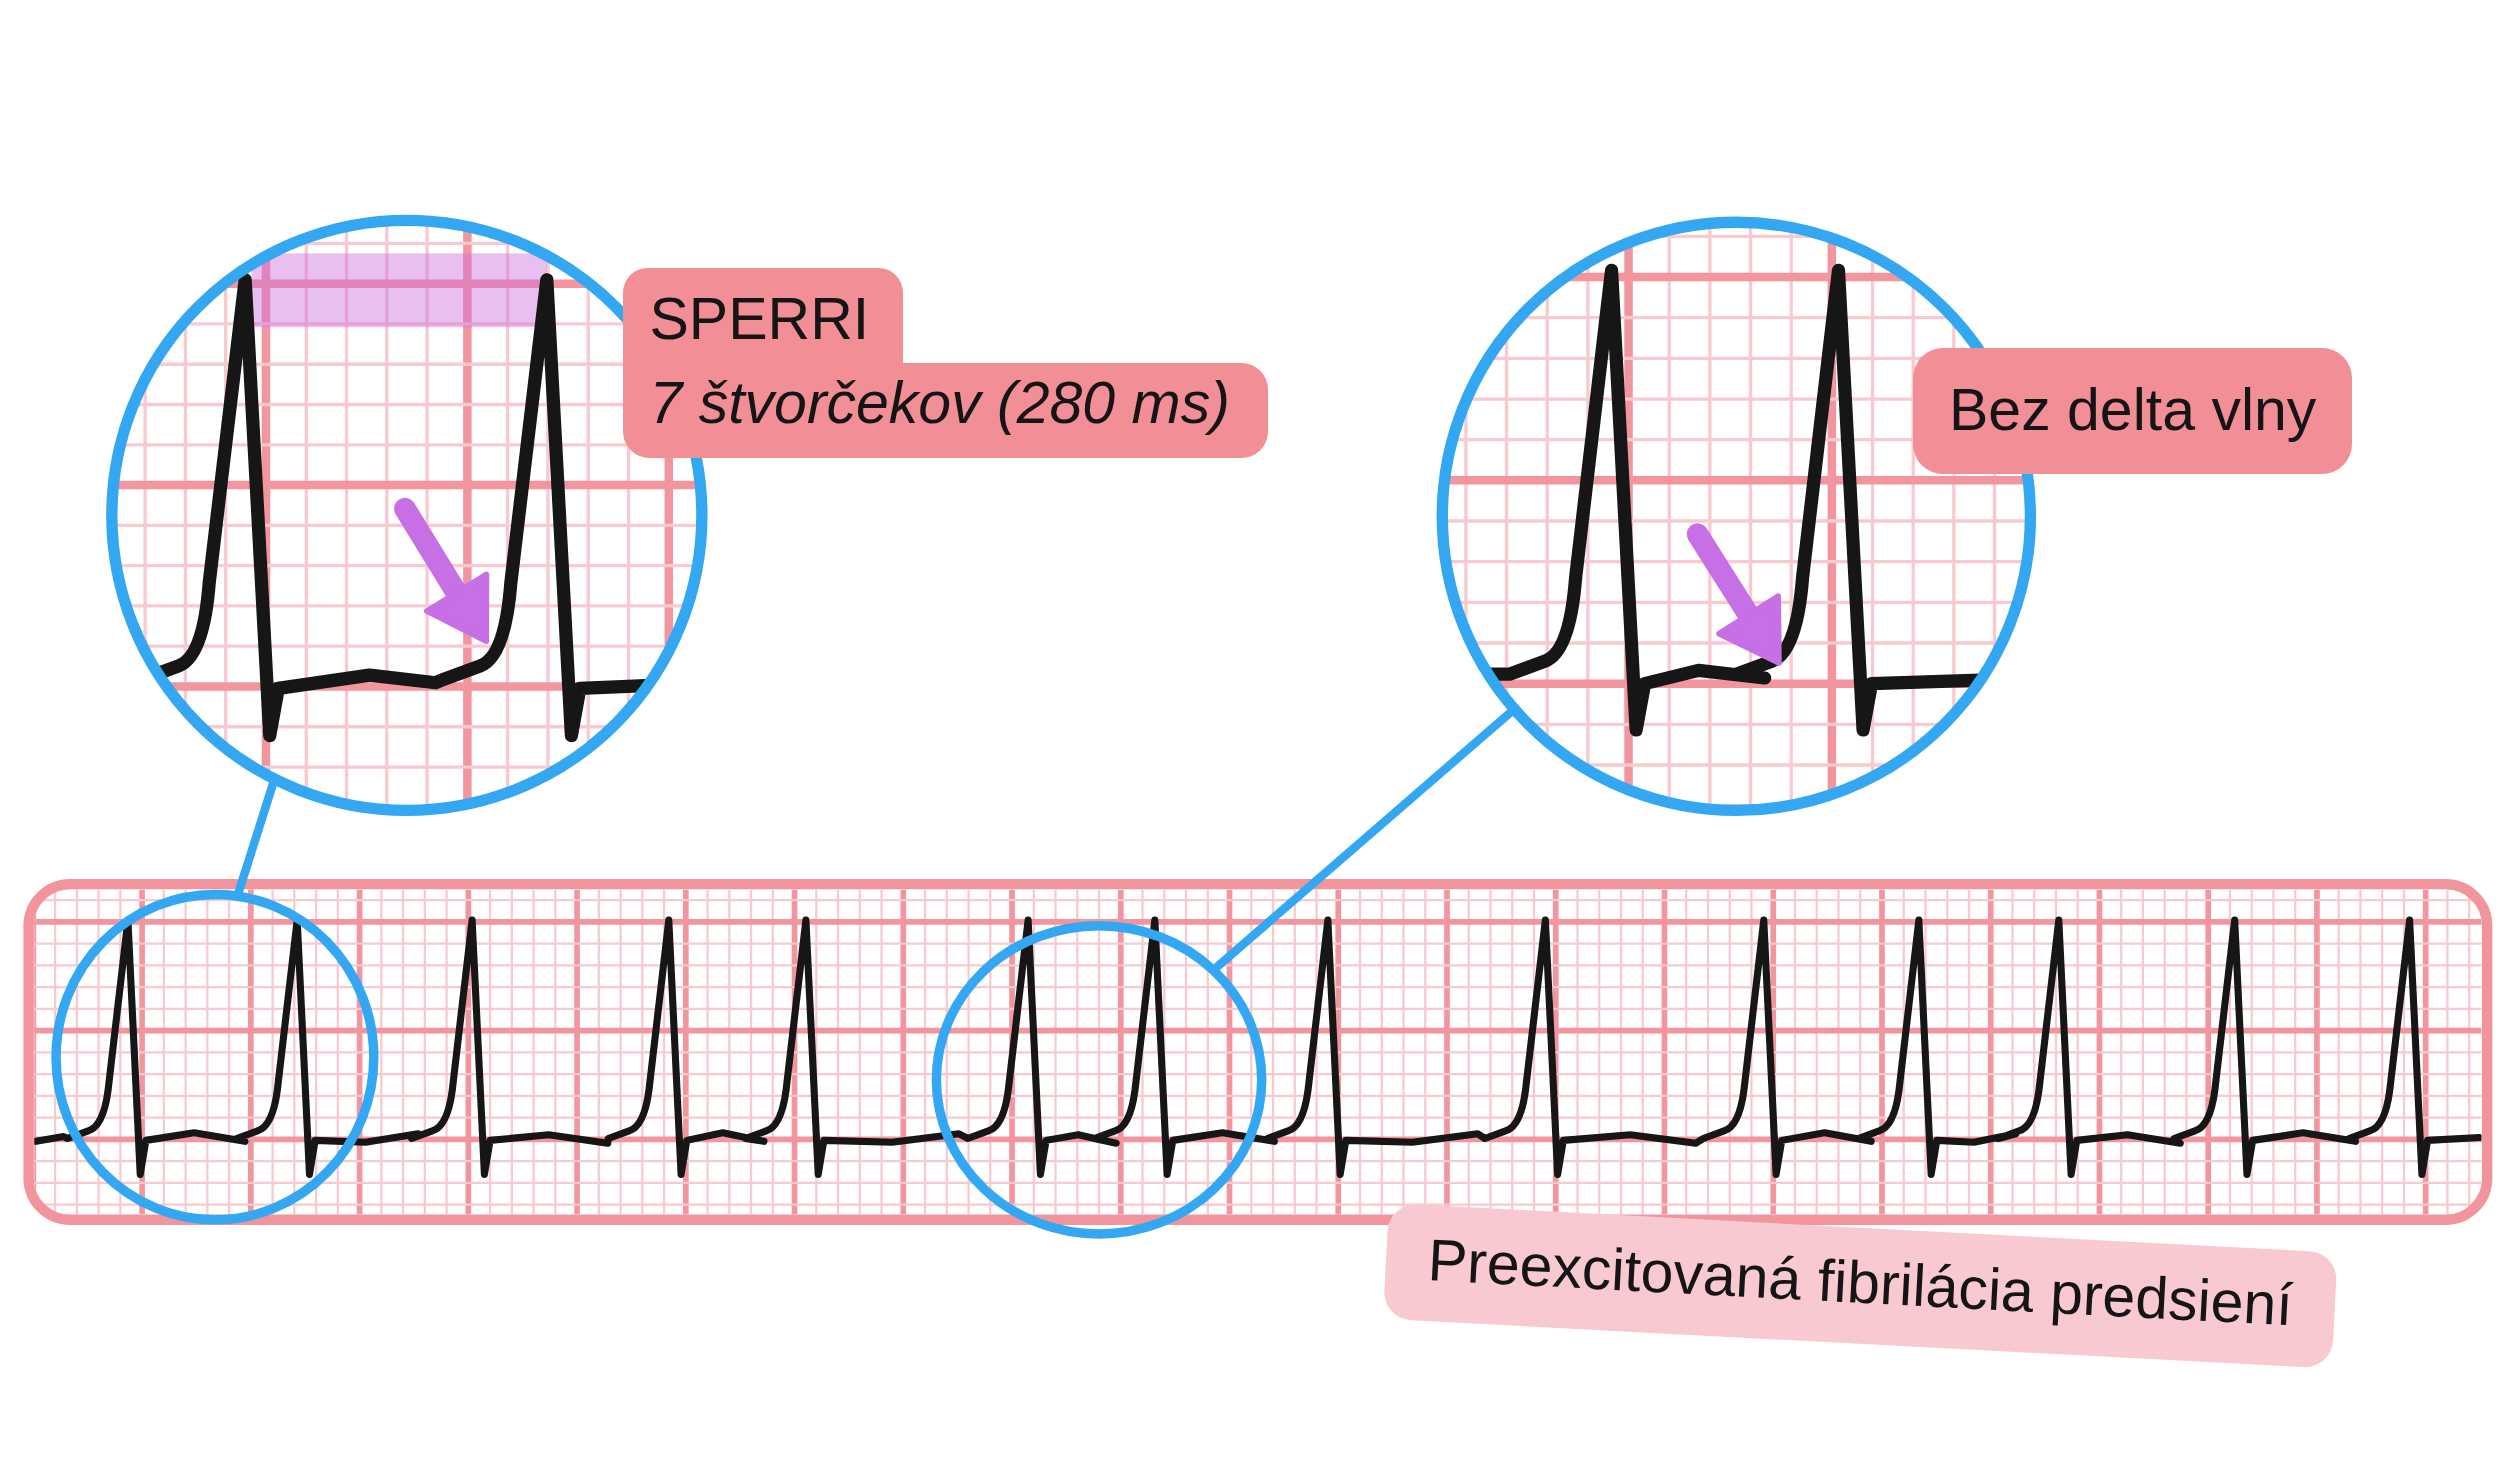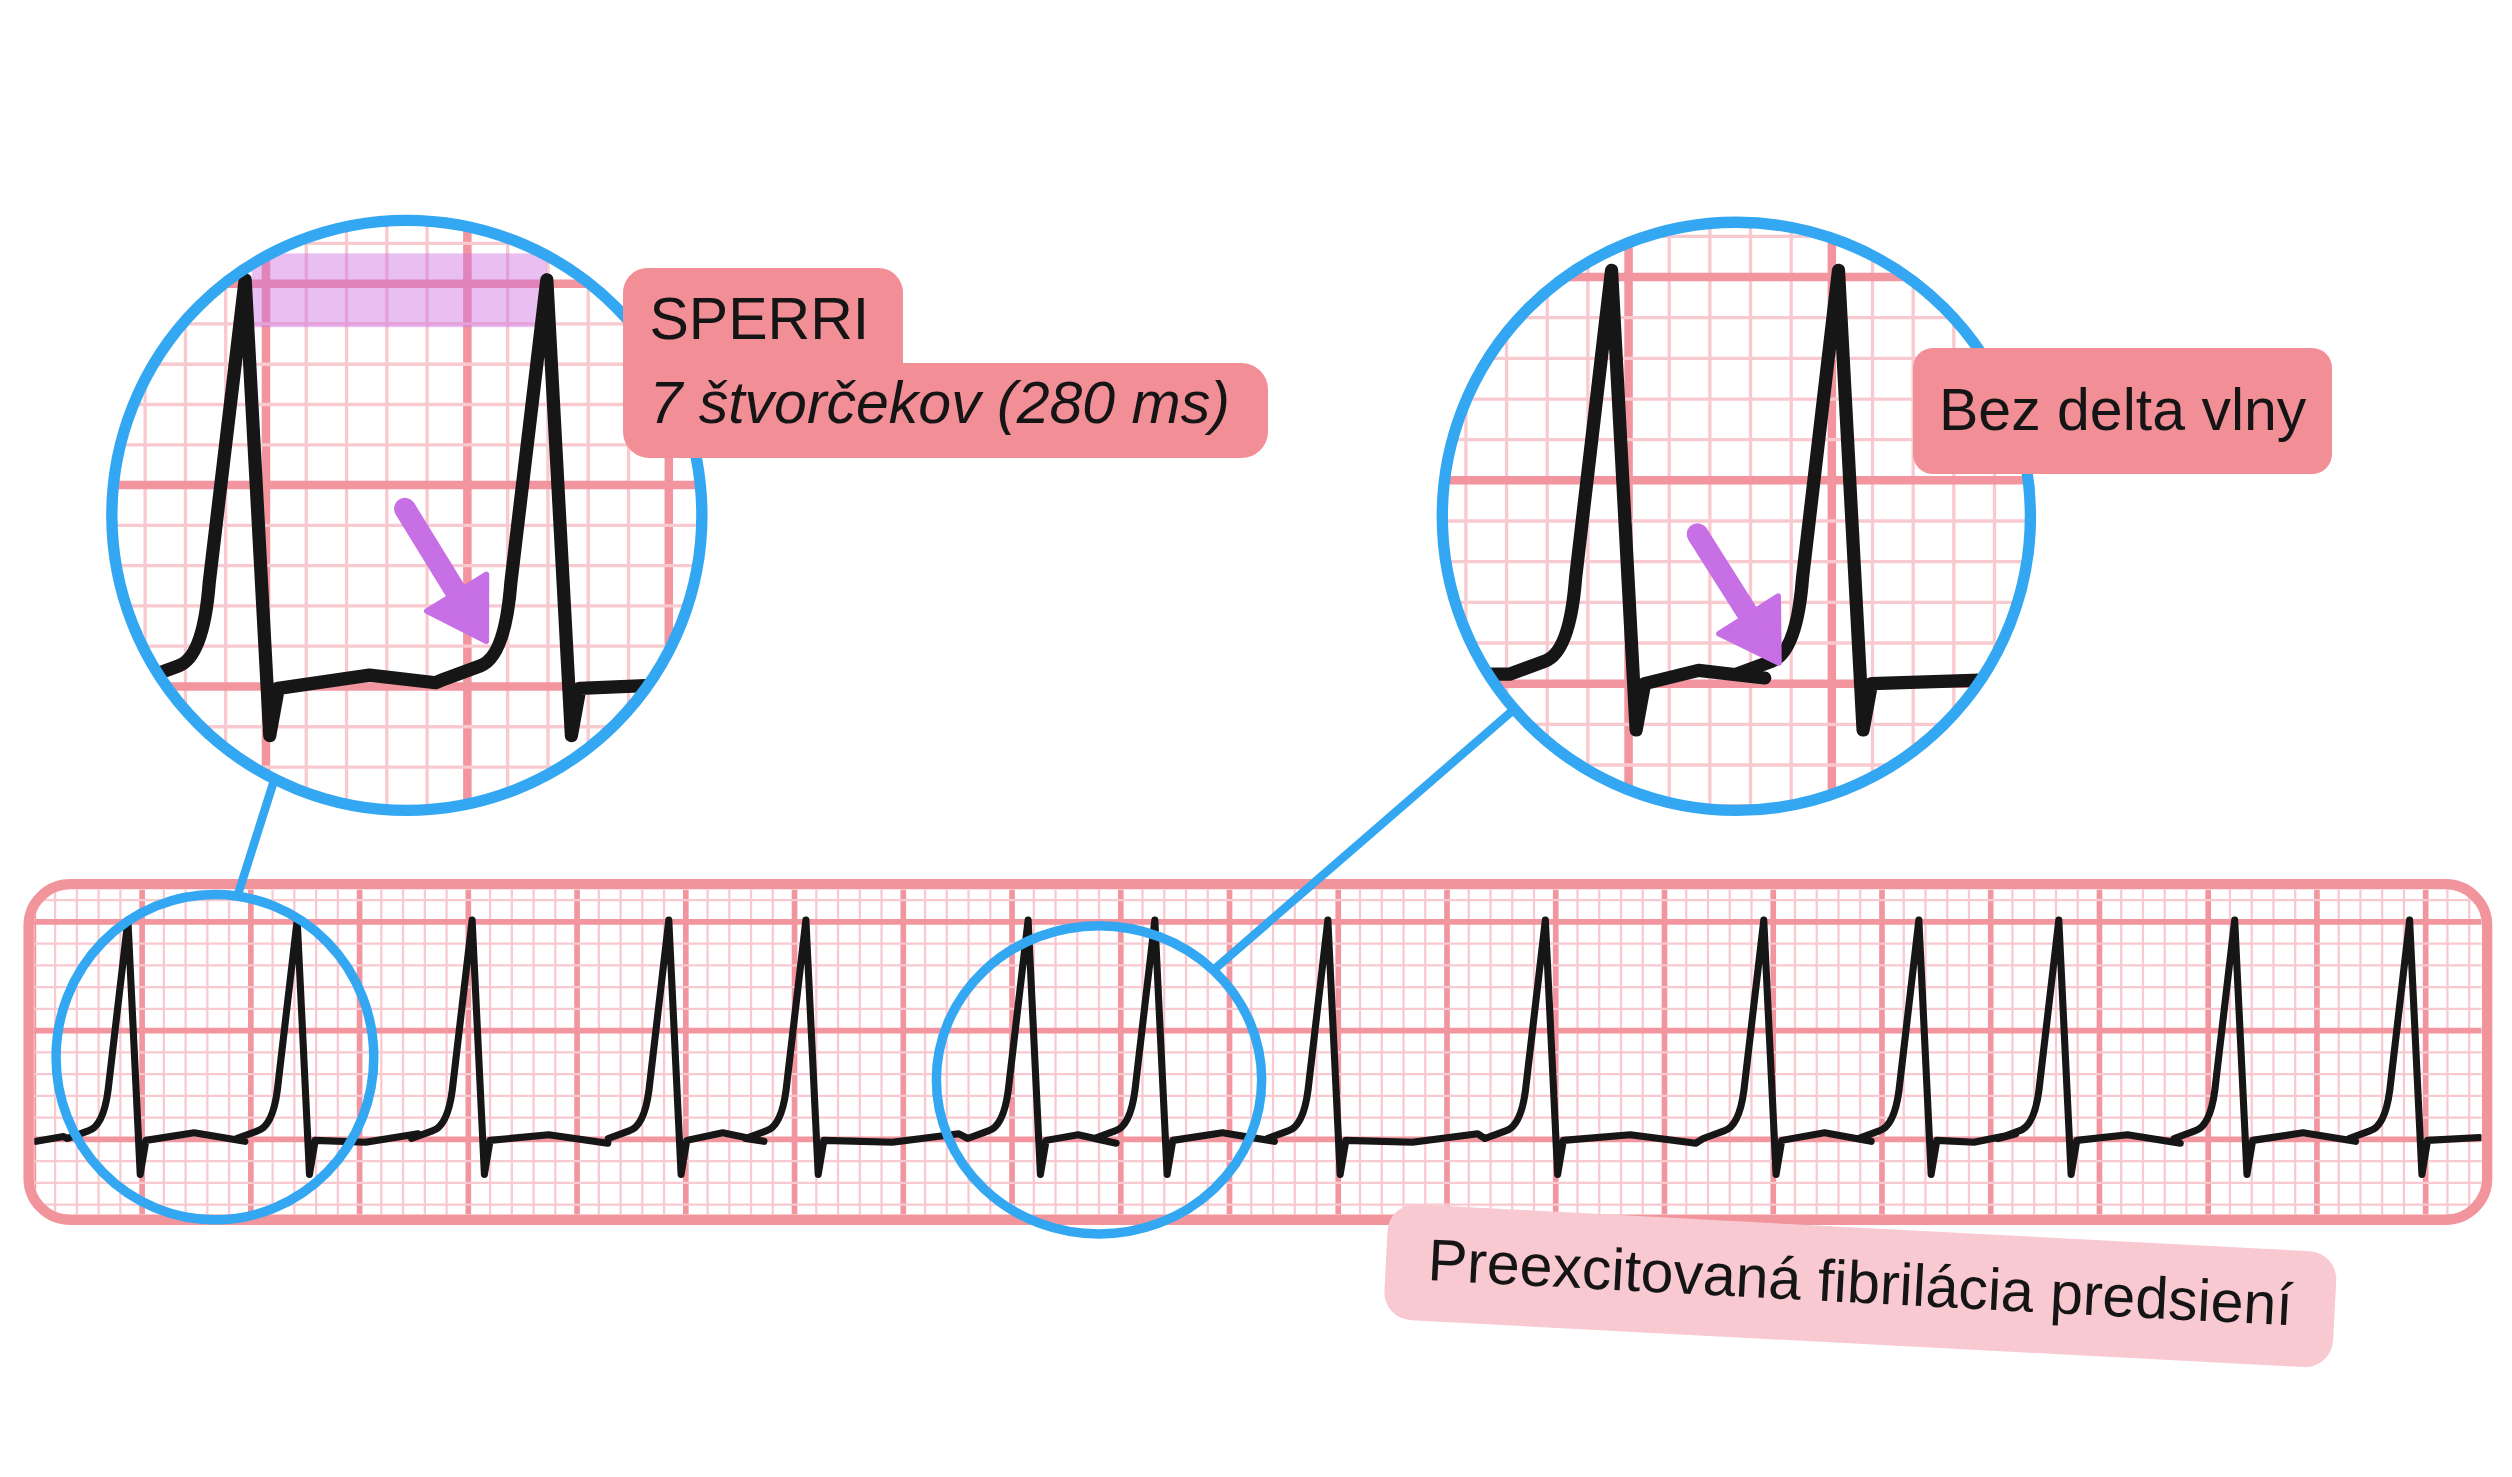--- a/index.html
+++ b/index.html
@@ -27,22 +27,22 @@
   }
   .sperri-label .line2{
     display:block;
     width:max-content;
     padding:1.9px 38px 15px 26.5px;
     border-radius:0 26.5px 26.5px 26.5px;
     font-style:italic;
   }
   .bez-delta-label{
     left:1913px;top:348px;
-    padding:24px 26px;
-    border-radius:20px;
+    padding:24px 36px;
+    border-radius:30px;
   }
   .bottom-label{
     left:1389px;top:1203px;
     padding:17px 42px 21px 42px;
     border-radius:28px;
     transform:rotate(3deg);
     transform-origin:left top;
   }
 </style>
 </head>

